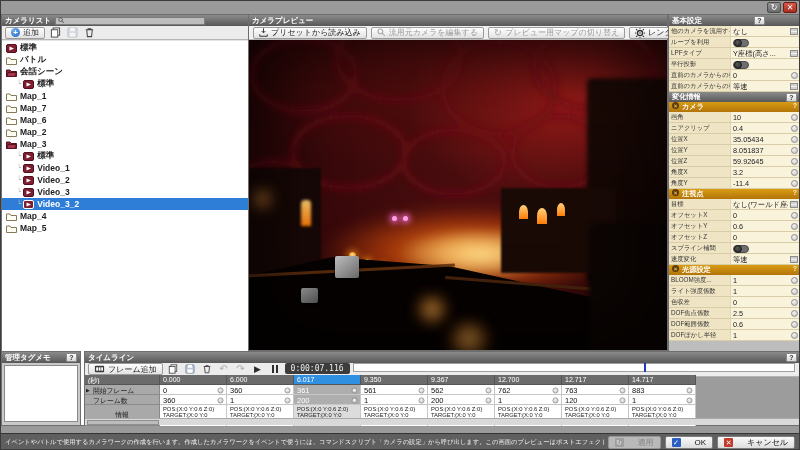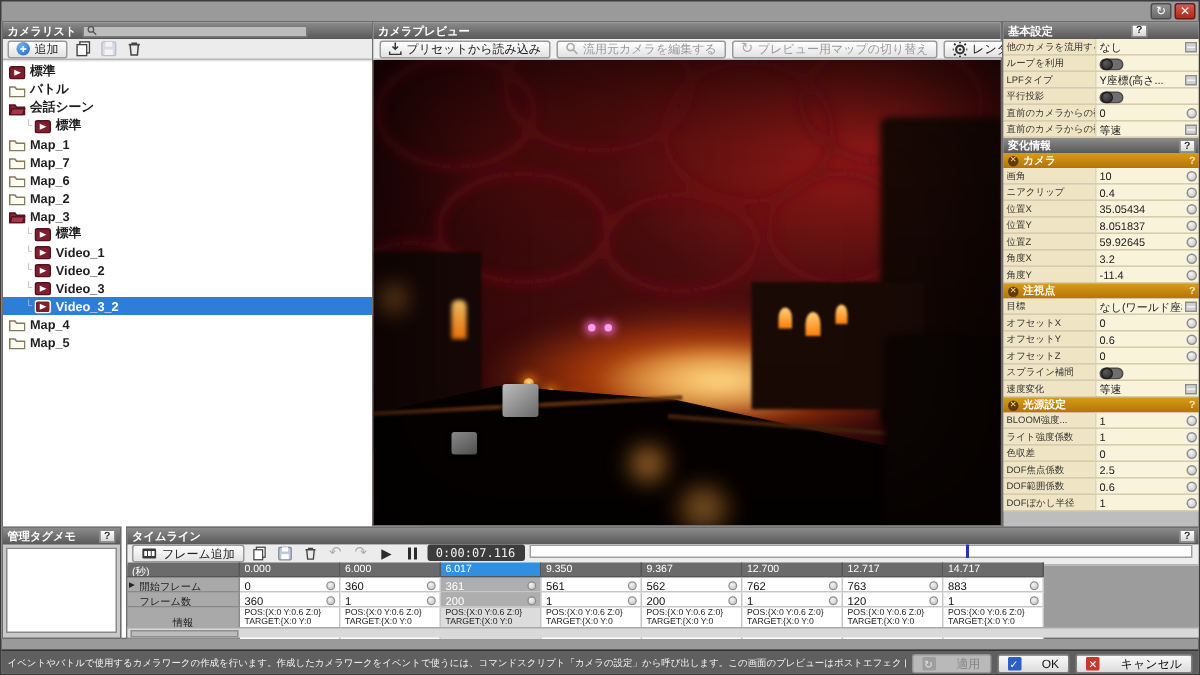--- a/index.html
+++ b/index.html
@@ -112,21 +112,21 @@
   .pic { width:12px; background:#f9f3dc; display:flex; align-items:center; justify-content:center; }
   .spin { width:7px; height:7px; border-radius:50%; border:1px solid #8d8d8d;
           background:radial-gradient(circle at 35% 30%, #f4f4f4, #c2c2c2); }
   .listic { width:8px; height:7px; border:1px solid #8d8d8d; background:#f2f2f2;
             box-shadow:inset 0 -2px 0 #cfcfcf, inset 0 2px 0 #cfcfcf; }
   .toggle { width:16px; height:8px; border-radius:4px; background:#6f6f6f; border:1px solid #4c4c4c;
             position:relative; }
   .toggle .knob { position:absolute; left:0; top:-1px; width:8px; height:8px; border-radius:50%;
             background:radial-gradient(circle at 35% 30%, #5a5a5a, #262626); border:1px solid #1c1c1c; }
   .psec { height:10px; background:linear-gradient(#d99c14,#b27409); color:#fff; font-weight:bold;
-          font-size:7.2px; display:flex; align-items:center; gap:3px; padding:0 3px; }
+          font-size:7.2px; display:flex; gap:3px; padding:0 3px; }
   .psec-x { width:7px; height:7px; border-radius:50%; background:#5e3c03; color:#ffd98a;
             font-size:5.5px; display:flex; align-items:center; justify-content:center; }
   .psec .q { margin-left:auto; color:#ffe9bb; font-size:7px; font-weight:bold; }
   .pgrey { height:10px; background:linear-gradient(#8b8b8b,#585858); color:#fff; font-size:7.2px;
            font-weight:bold; display:flex; align-items:center; padding:0 3px; }
 
   
   .memo-panel { left:0; top:350px; width:80px; height:75px; background:#c9c9c9; }
   .memo-box { position:absolute; left:2px; top:13px; right:2px; bottom:3px; background:#fff;
               border:1px solid #8a8a8a; }

